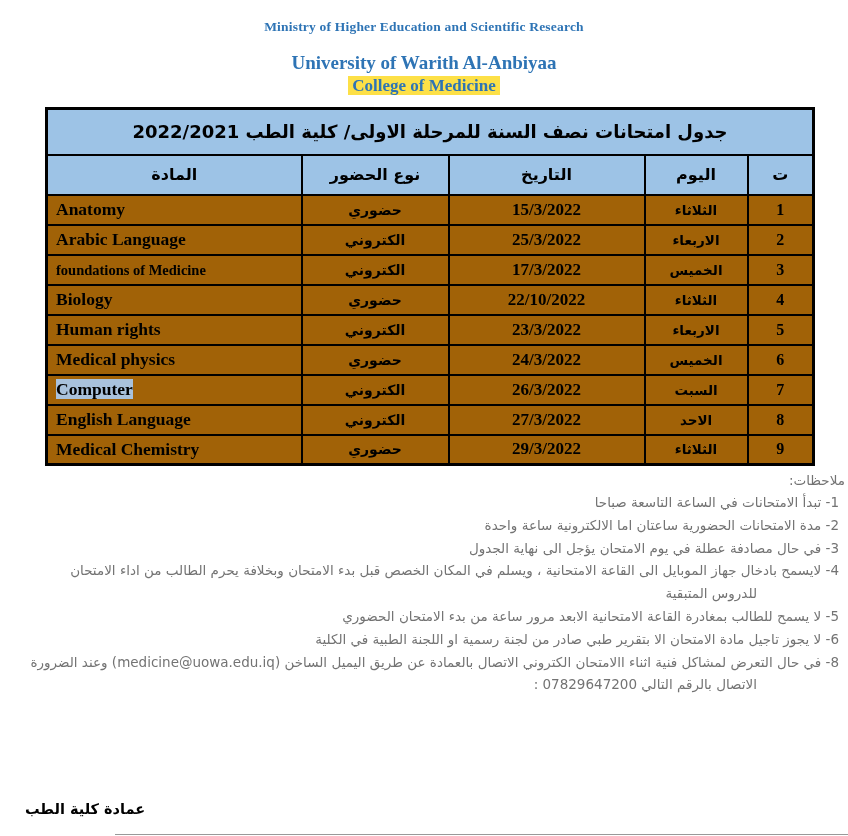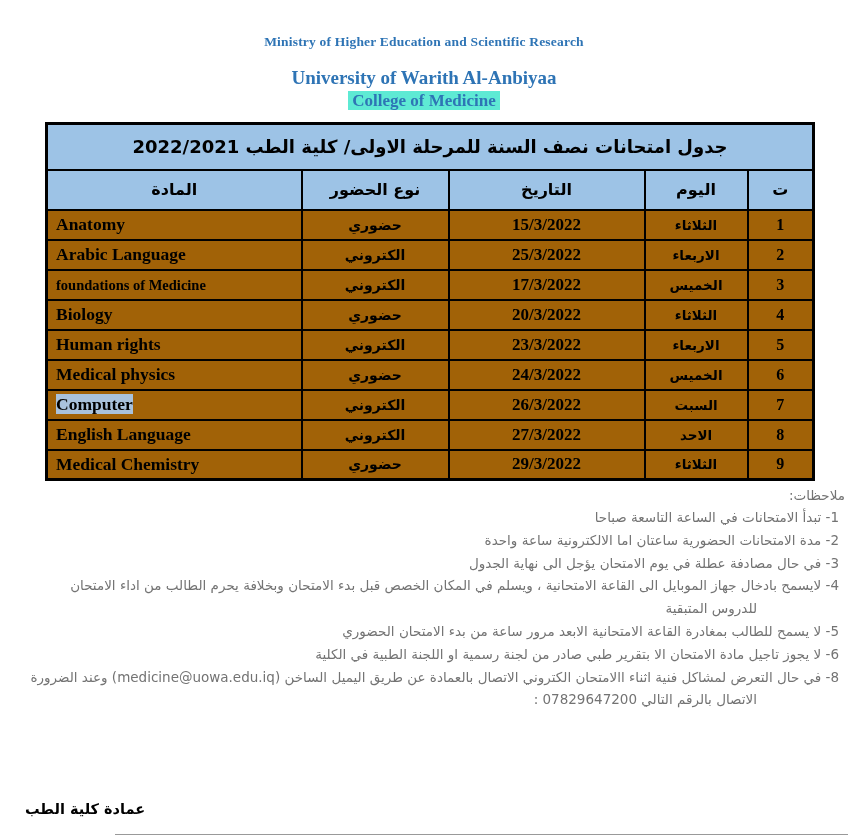--- a/index.html
+++ b/index.html
@@ -2,32 +2,32 @@
 <html lang="ar"><head>
 <meta charset="utf-8">
 <style>
   * { margin:0; padding:0; box-sizing:border-box; }
   html,body { background:#ffffff; }
   body {
     width:848px; height:836px; position:relative; overflow:hidden;
     font-family:"Liberation Serif", serif;
     --accent-blue:#2E74B5; --table-header-bg:#9DC3E6; --highlight:#A9C2DC;
   }
-  .doc-header { text-align:center; padding-top:34px; }
+  .doc-header { text-align:center; padding-top:19px; }
   .ministry-line {
     color:var(--accent-blue); font-weight:bold; font-size:13.5px;
     font-family:"Liberation Serif", serif; letter-spacing:0.2px;
   }
   .university-line {
     color:var(--accent-blue); font-weight:bold; font-size:19px; margin-top:17px;
   }
   .college-line {
     color:var(--accent-blue); font-weight:bold; font-size:17px; margin-top:2px;
   }
-  .college-line .hl-soft { background:#5eead4; padding:0 4px;margin-top:18px; }
+  .college-line .hl-soft { background:#fde047; padding:0 4px;margin-top:18px; }
 
   table.exam-table {
     direction:rtl; border-collapse:collapse; table-layout:fixed;
     margin:11px 0 0 45px; width:767px;
     border:3px solid #000;
   }
   table.exam-table td, table.exam-table th { border:2px solid #000; overflow:hidden; }
   .title-row td {
     background:var(--table-header-bg); height:46px; text-align:center; vertical-align:middle;
     font-family:"DejaVu Sans", sans-serif; font-weight:bold; font-size:18px; color:#000;
@@ -109,21 +109,21 @@
       <tr>
         <td class="c-num">3</td>
         <td class="c-day">الخميس</td>
         <td class="c-date">17/3/2022</td>
         <td class="c-att">الكتروني</td>
         <td class="c-subj"><span class="small">foundations of Medicine</span></td>
       </tr>
       <tr>
         <td class="c-num">4</td>
         <td class="c-day">الثلاثاء</td>
-        <td class="c-date">20/3/2022</td>
+        <td class="c-date">22/10/2022</td>
         <td class="c-att">حضوري</td>
         <td class="c-subj"><span>Biology</span></td>
       </tr>
       <tr>
         <td class="c-num">5</td>
         <td class="c-day">الاربعاء</td>
         <td class="c-date">23/3/2022</td>
         <td class="c-att">الكتروني</td>
         <td class="c-subj"><span>Human rights</span></td>
       </tr>

